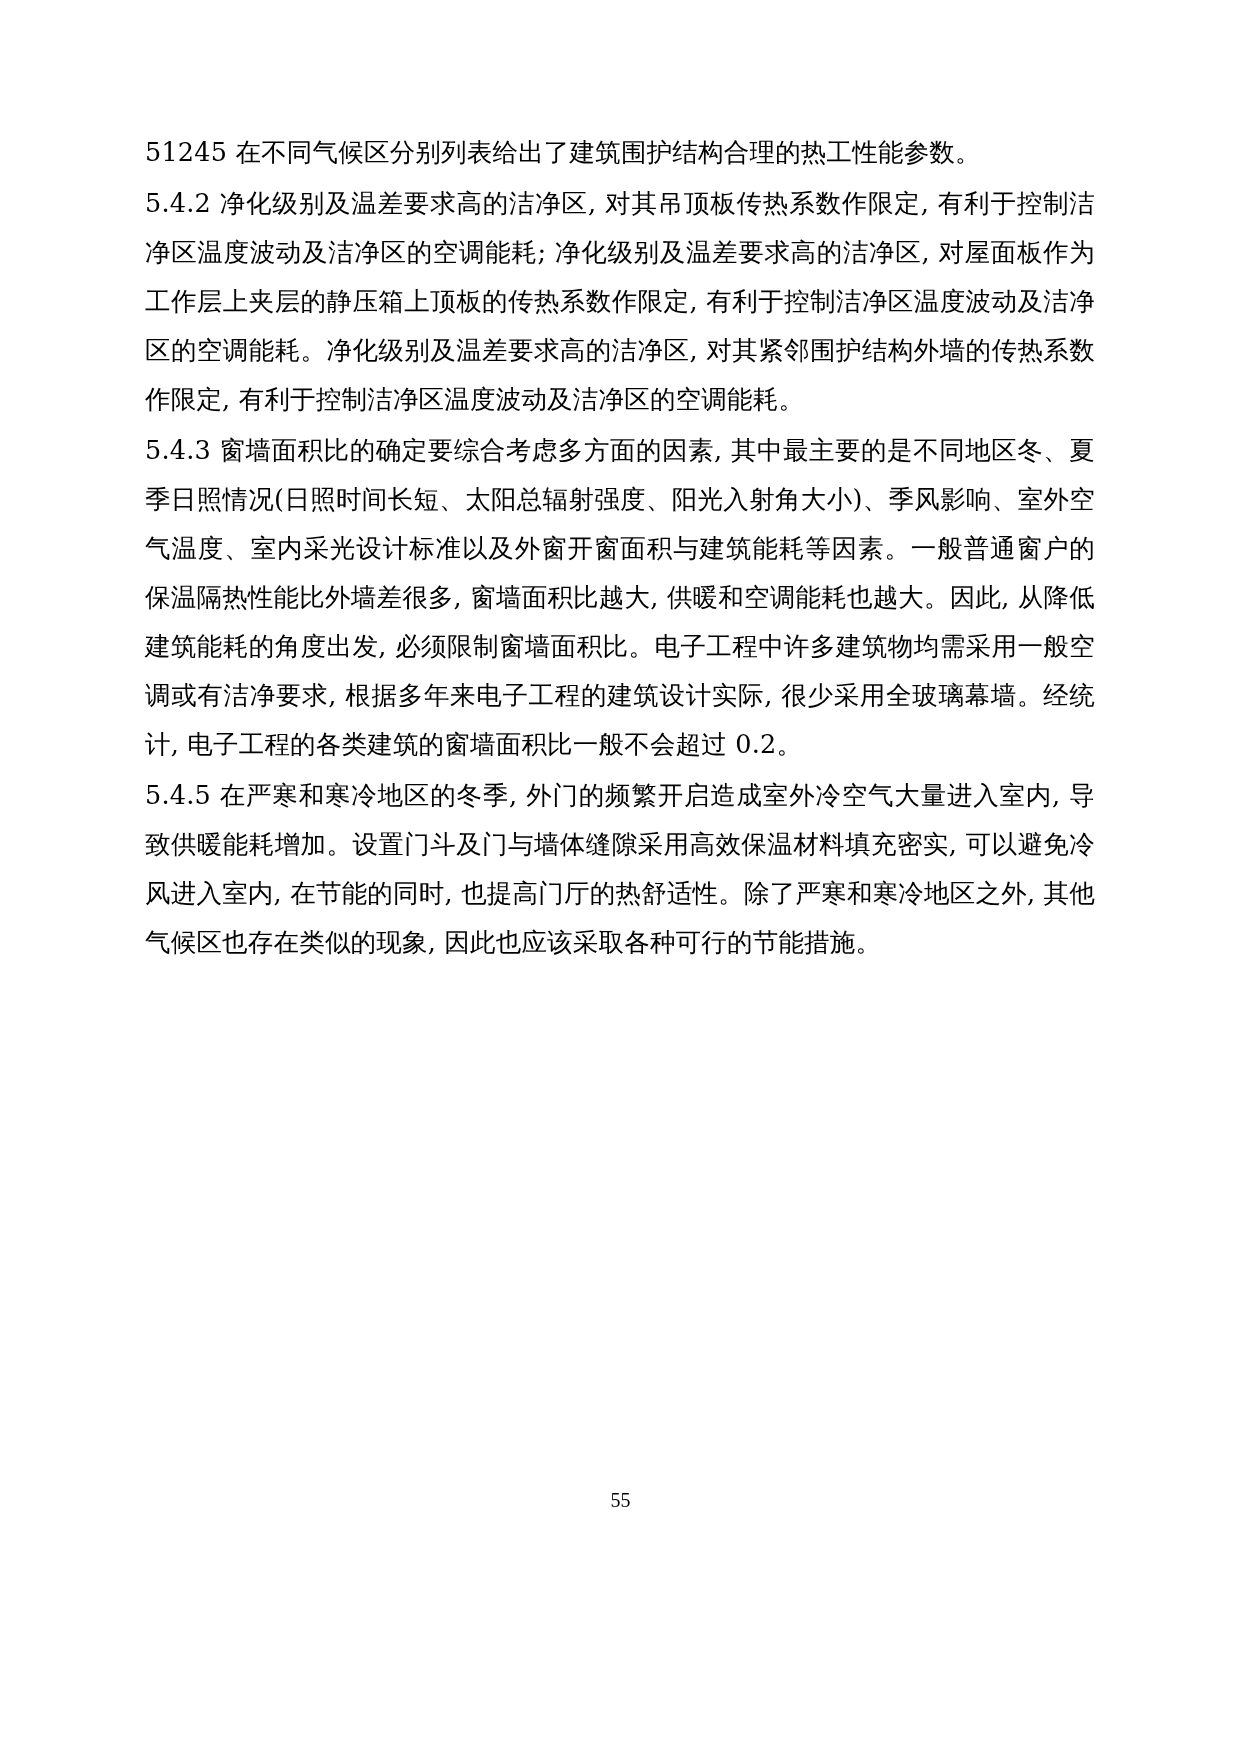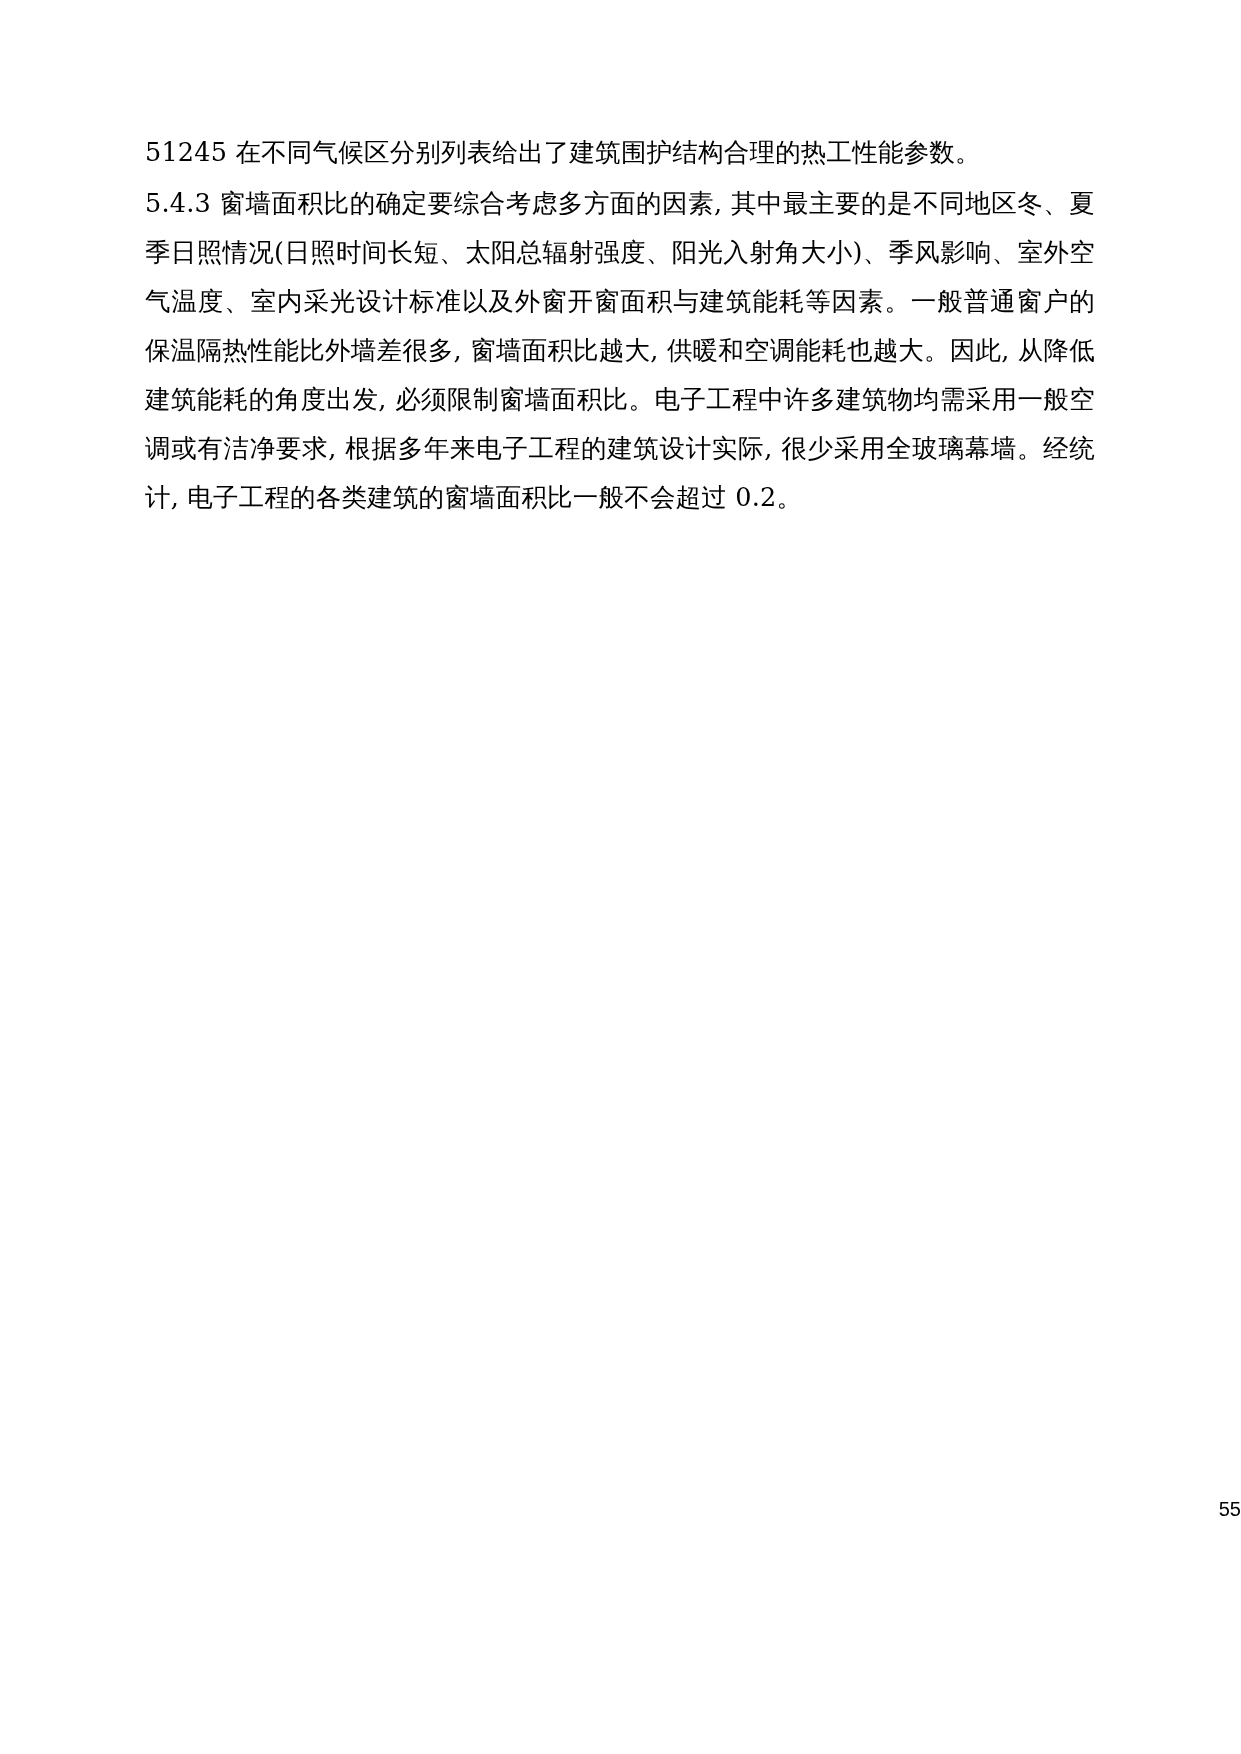--- a/index.html
+++ b/index.html
@@ -30,29 +30,30 @@
     text-align: justify;
     text-justify: inter-ideograph;
     letter-spacing: 0.2px;
     word-break: break-all;
   }
   .page-number {
     position: absolute;
     left: 0;
     right: 0;
     top: 1489px;
-    text-align: right;
+    text-align: center;
     font-size: 20px;
-    font-family: Liberation Sans, sans-serif;
+    font-family: Liberation Serif, serif;
     color: #000000;
-    margin-top: 9px;
   }
 </style>
 </head>
 <body>
 
 <div class="page">
   <div class="content">
     <p class="para">51245 在不同气候区分别列表给出了建筑围护结构合理的热工性能参数。</p>
+    <p class="para">5.4.2 净化级别及温差要求高的洁净区, 对其吊顶板传热系数作限定, 有利于控制洁净区温度波动及洁净区的空调能耗; 净化级别及温差要求高的洁净区, 对屋面板作为工作层上夹层的静压箱上顶板的传热系数作限定, 有利于控制洁净区温度波动及洁净区的空调能耗。净化级别及温差要求高的洁净区, 对其紧邻围护结构外墙的传热系数作限定, 有利于控制洁净区温度波动及洁净区的空调能耗。</p>
     <p class="para">5.4.3 窗墙面积比的确定要综合考虑多方面的因素, 其中最主要的是不同地区冬、夏季日照情况(日照时间长短、太阳总辐射强度、阳光入射角大小)、季风影响、室外空气温度、室内采光设计标准以及外窗开窗面积与建筑能耗等因素。一般普通窗户的保温隔热性能比外墙差很多, 窗墙面积比越大, 供暖和空调能耗也越大。因此, 从降低建筑能耗的角度出发, 必须限制窗墙面积比。电子工程中许多建筑物均需采用一般空调或有洁净要求, 根据多年来电子工程的建筑设计实际, 很少采用全玻璃幕墙。经统计, 电子工程的各类建筑的窗墙面积比一般不会超过 0.2。</p>
+    <p class="para">5.4.5 在严寒和寒冷地区的冬季, 外门的频繁开启造成室外冷空气大量进入室内, 导致供暖能耗增加。设置门斗及门与墙体缝隙采用高效保温材料填充密实, 可以避免冷风进入室内, 在节能的同时, 也提高门厅的热舒适性。除了严寒和寒冷地区之外, 其他气候区也存在类似的现象, 因此也应该采取各种可行的节能措施。</p>
   </div>
   <div class="page-number">55</div>
 </div>
 
 </body></html>

